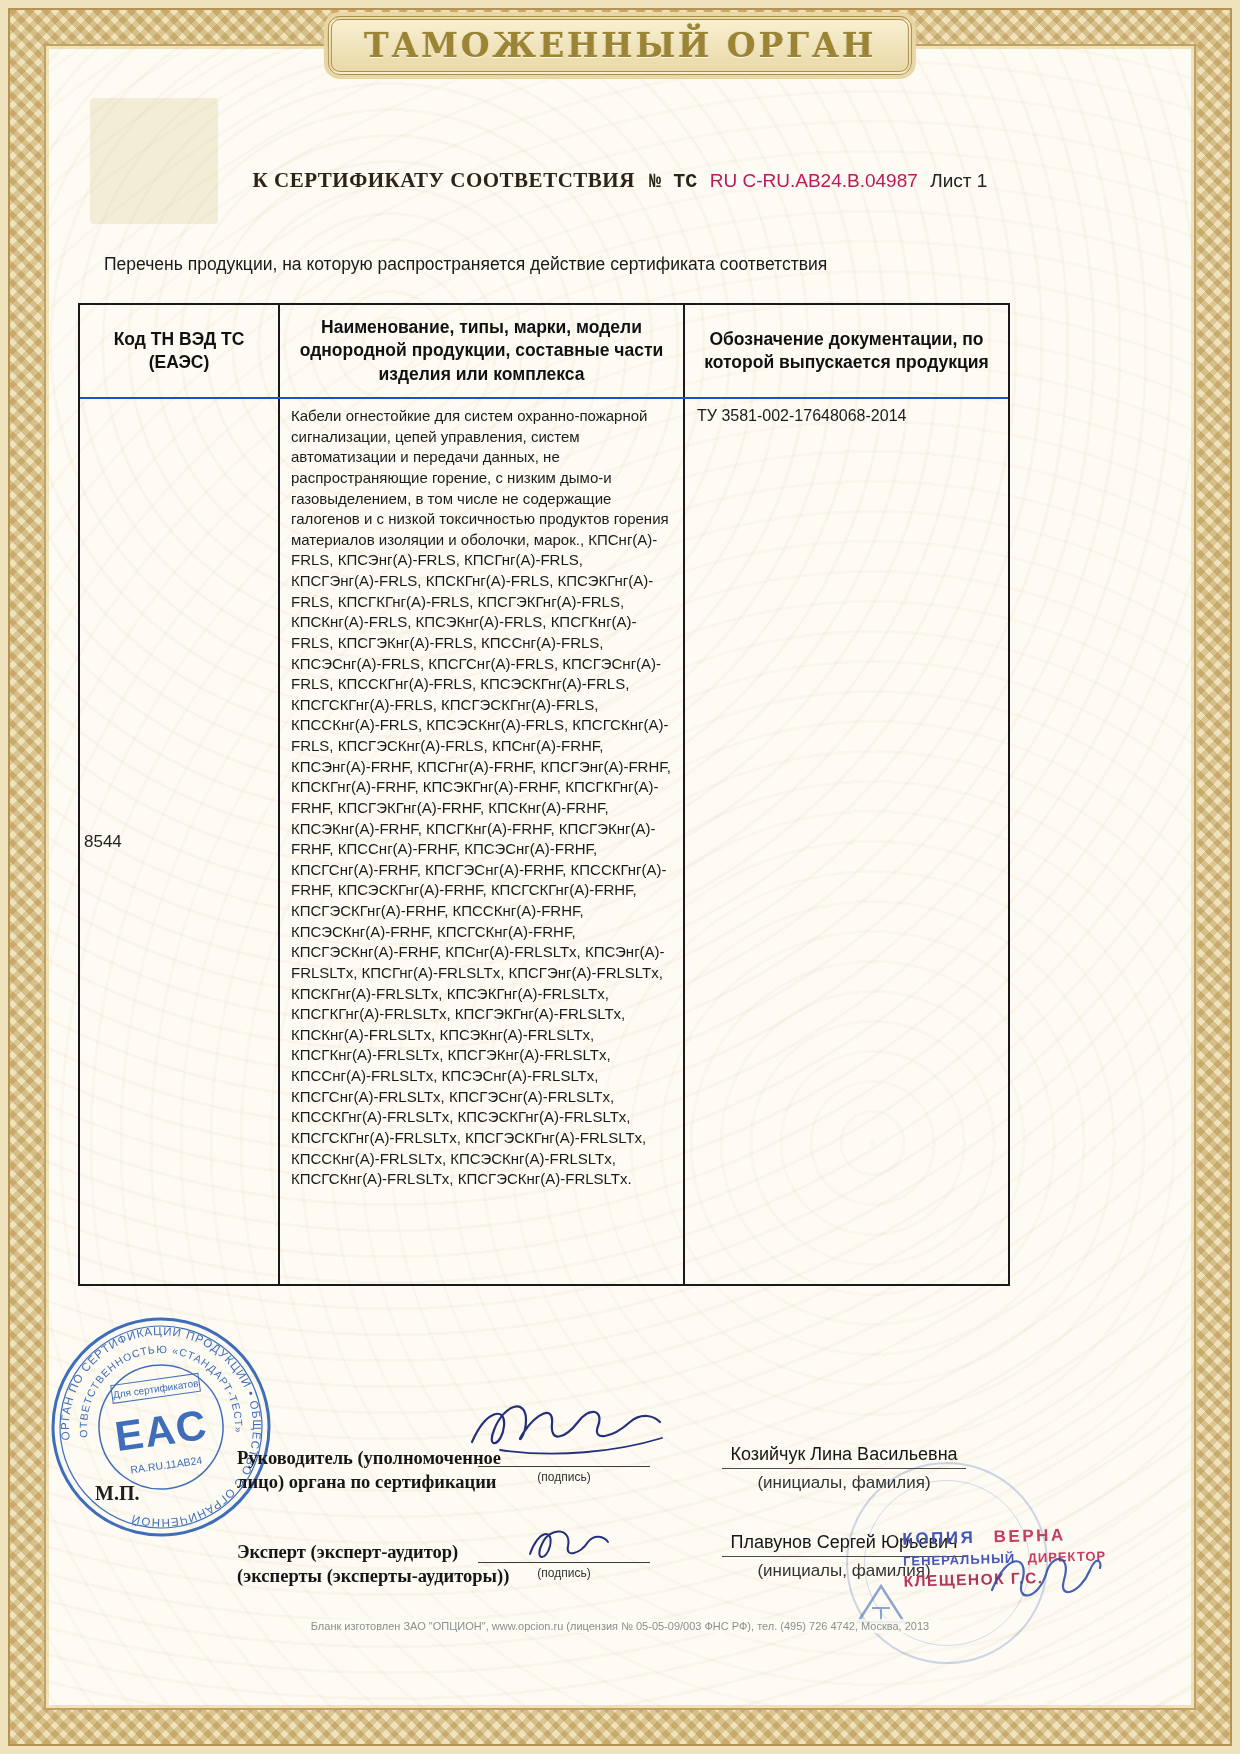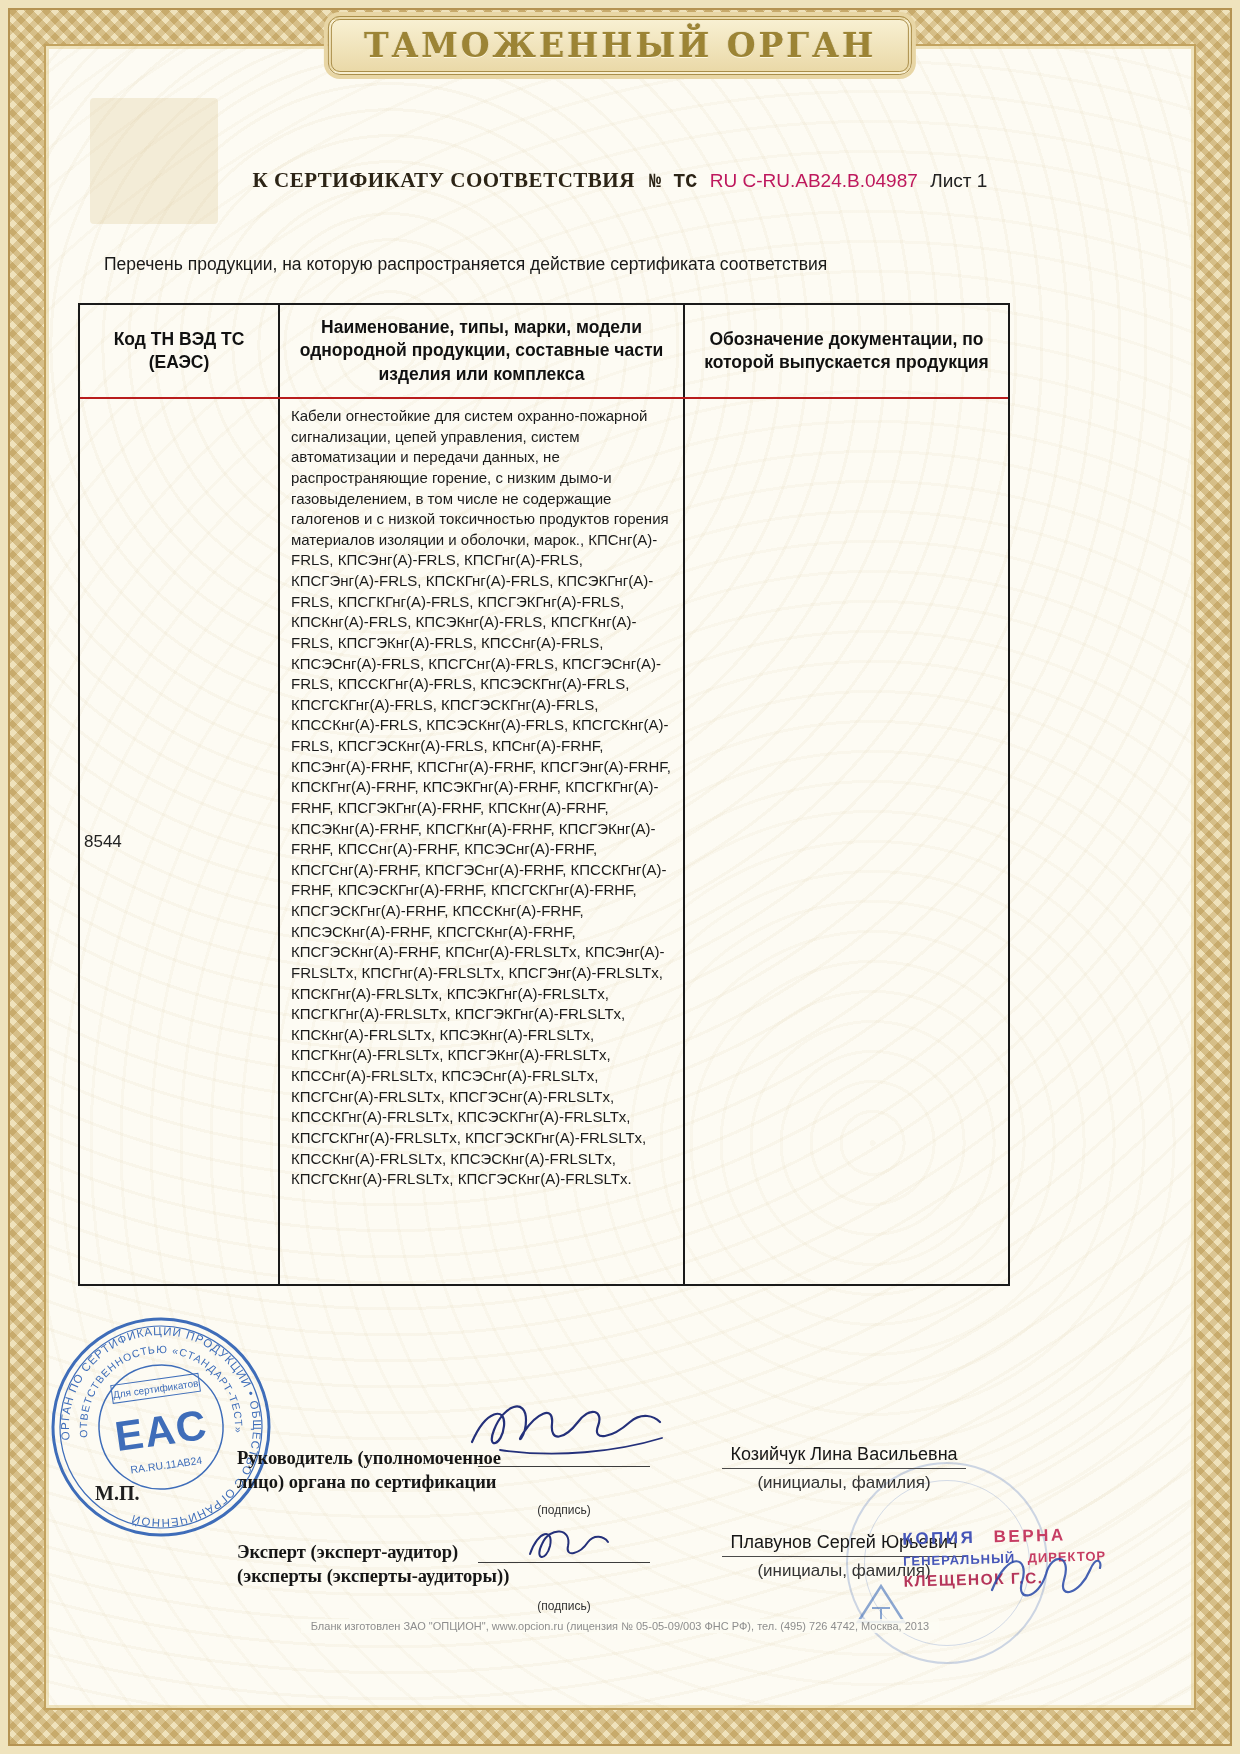--- a/index.html
+++ b/index.html
@@ -41,21 +41,21 @@
     padding-left:300px;box-sizing:border-box;font-family:"Liberation Serif",serif;font-size:20px;color:#2c2416;}
   .numero-sign{margin-left:46px;}
   .blank-number{font-family:"DejaVu Sans Mono","Liberation Mono",monospace;font-size:21px;
     color:#c85a32;letter-spacing:4px;margin-left:10px;}
 
   .intro{position:absolute;top:254px;left:104px;right:108px;z-index:5;font-size:17.5px;color:#191919;}
 
   .cert-table{position:absolute;left:78px;top:303px;width:932px;z-index:5;
     border:2px solid #1a1a1a;box-sizing:border-box;background:transparent;}
   .t-row{display:flex;}
-  .t-head{border-bottom:2px solid #b91c1c;}
+  .t-head{border-bottom:2px solid #1d4ed8;}
   .cell{box-sizing:border-box;}
   .c1{width:200px;border-right:2px solid #1a1a1a;}
   .c2{width:405px;border-right:2px solid #1a1a1a;}
   .c3{flex:1;}
   .head-cell{display:flex;align-items:center;justify-content:center;text-align:center;
     font-weight:bold;font-size:17.5px;line-height:1.32;padding:10px 14px;min-height:92px;color:#111;}
   .t-body{min-height:885px;}
   .body-c1{display:flex;align-items:center;padding-left:4px;font-size:17px;color:#222;}
   .body-c2{padding:7px 10px 8px 11px;font-size:15px;line-height:1.375;color:#1b1b1b;}
   .body-c3{padding:8px 8px 0 12px;font-size:16px;color:#1b1b1b;}
@@ -70,21 +70,21 @@
   .role2{position:absolute;left:237px;top:1540px;width:282px;z-index:6;
     font-family:"Liberation Serif",serif;font-weight:bold;font-size:18.5px;line-height:1.3;color:#161616;}
 
   .sig1{position:absolute;left:466px;top:1392px;z-index:6;}
   .sig2{position:absolute;left:524px;top:1518px;z-index:6;}
   .sig3{position:absolute;left:986px;top:1540px;z-index:7;opacity:.85;}
 
   .sigline{position:absolute;width:172px;border-top:1.5px solid #3c3c3c;z-index:6;}
   .sigline.s1{left:478px;top:1466px;}
   .sigline.s2{left:478px;top:1562px;}
-  .caption{position:absolute;width:172px;text-align:center;font-size:12px;color:#333;z-index:6;margin-top:33px;}
+  .caption{position:absolute;width:172px;text-align:center;font-size:12px;color:#333;z-index:6;}
   .caption.p1{left:478px;top:1470px;}
   .caption.p2{left:478px;top:1566px;}
 
   .name{position:absolute;width:244px;text-align:center;font-size:18px;color:#161616;
     border-bottom:1.2px solid #4a4a4a;padding-bottom:3px;z-index:6;}
   .name.n1{left:722px;top:1444px;}
   .name.n2{left:722px;top:1532px;}
   .name-caption{position:absolute;width:244px;text-align:center;font-size:17px;color:#333;z-index:6;}
   .name-caption.n1{left:722px;top:1473px;}
   .name-caption.n2{left:722px;top:1561px;}
@@ -131,20 +131,21 @@
 
   <div class="cert-table">
     <div class="t-row t-head">
       <div class="cell c1 head-cell">Код ТН ВЭД ТС (ЕАЭС)</div>
       <div class="cell c2 head-cell">Наименование, типы, марки, модели однородной продукции, составные части изделия или комплекса</div>
       <div class="cell c3 head-cell">Обозначение документации, по которой выпускается продукция</div>
     </div>
     <div class="t-row t-body">
       <div class="cell c1 body-c1">8544</div>
       <div class="cell c2 body-c2">Кабели огнестойкие для систем охранно-пожарной сигнализации, цепей управления, систем автоматизации и передачи данных, не распространяющие горение, с низким дымо-и газовыделением, в том числе не содержащие галогенов и с низкой токсичностью продуктов горения материалов изоляции и оболочки, марок., КПСнг(А)-FRLS, КПСЭнг(А)-FRLS, КПСГнг(А)-FRLS, КПСГЭнг(А)-FRLS, КПСКГнг(А)-FRLS, КПСЭКГнг(А)-FRLS, КПСГКГнг(А)-FRLS, КПСГЭКГнг(А)-FRLS, КПСКнг(А)-FRLS, КПСЭКнг(А)-FRLS, КПСГКнг(А)-FRLS, КПСГЭКнг(А)-FRLS, КПССнг(А)-FRLS, КПСЭСнг(А)-FRLS, КПСГСнг(А)-FRLS, КПСГЭСнг(А)-FRLS, КПССКГнг(А)-FRLS, КПСЭСКГнг(А)-FRLS, КПСГСКГнг(А)-FRLS, КПСГЭСКГнг(А)-FRLS, КПССКнг(А)-FRLS, КПСЭСКнг(А)-FRLS, КПСГСКнг(А)-FRLS, КПСГЭСКнг(А)-FRLS, КПСнг(А)-FRHF, КПСЭнг(А)-FRHF, КПСГнг(А)-FRHF, КПСГЭнг(А)-FRHF, КПСКГнг(А)-FRHF, КПСЭКГнг(А)-FRHF, КПСГКГнг(А)-FRHF, КПСГЭКГнг(А)-FRHF, КПСКнг(А)-FRHF, КПСЭКнг(А)-FRHF, КПСГКнг(А)-FRHF, КПСГЭКнг(А)-FRHF, КПССнг(А)-FRHF, КПСЭСнг(А)-FRHF, КПСГСнг(А)-FRHF, КПСГЭСнг(А)-FRHF, КПССКГнг(А)-FRHF, КПСЭСКГнг(А)-FRHF, КПСГСКГнг(А)-FRHF, КПСГЭСКГнг(А)-FRHF, КПССКнг(А)-FRHF, КПСЭСКнг(А)-FRHF, КПСГСКнг(А)-FRHF, КПСГЭСКнг(А)-FRHF, КПСнг(А)-FRLSLTx, КПСЭнг(А)-FRLSLTx, КПСГнг(А)-FRLSLTx, КПСГЭнг(А)-FRLSLTx, КПСКГнг(А)-FRLSLTx, КПСЭКГнг(А)-FRLSLTx, КПСГКГнг(А)-FRLSLTx, КПСГЭКГнг(А)-FRLSLTx, КПСКнг(А)-FRLSLTx, КПСЭКнг(А)-FRLSLTx, КПСГКнг(А)-FRLSLTx, КПСГЭКнг(А)-FRLSLTx, КПССнг(А)-FRLSLTx, КПСЭСнг(А)-FRLSLTx, КПСГСнг(А)-FRLSLTx, КПСГЭСнг(А)-FRLSLTx, КПССКГнг(А)-FRLSLTx, КПСЭСКГнг(А)-FRLSLTx, КПСГСКГнг(А)-FRLSLTx, КПСГЭСКГнг(А)-FRLSLTx, КПССКнг(А)-FRLSLTx, КПСЭСКнг(А)-FRLSLTx, КПСГСКнг(А)-FRLSLTx, КПСГЭСКнг(А)-FRLSLTx.</div>
+      <div class="cell c3 body-c3">ТУ 3581-002-17648068-2014</div>
     </div>
   </div>
 
   <div class="stamp-wrap">
     <svg width="242" height="242" viewBox="-121 -121 242 242">
       <defs>
         <path id="ringOuter" d="M -92,0 A 92,92 0 1 1 92,0 A 92,92 0 1 1 -92,0"></path>
         <path id="ringInner" d="M -74,0 A 74,74 0 1 1 74,0 A 74,74 0 1 1 -74,0"></path>
       </defs>
       <circle r="108" fill="none" stroke="#2f62b5" stroke-width="3"></circle>

